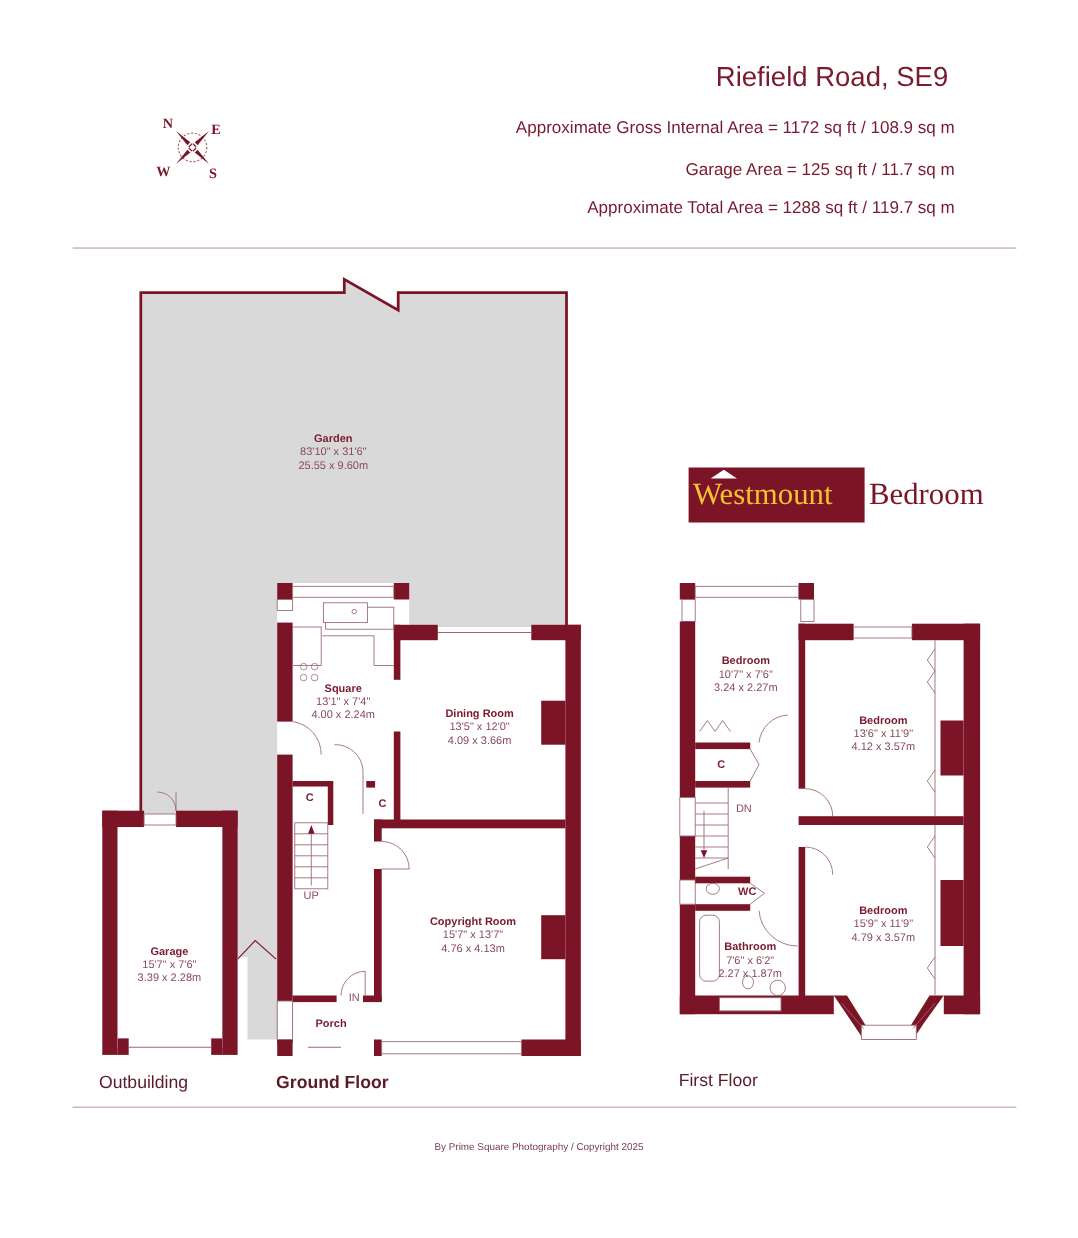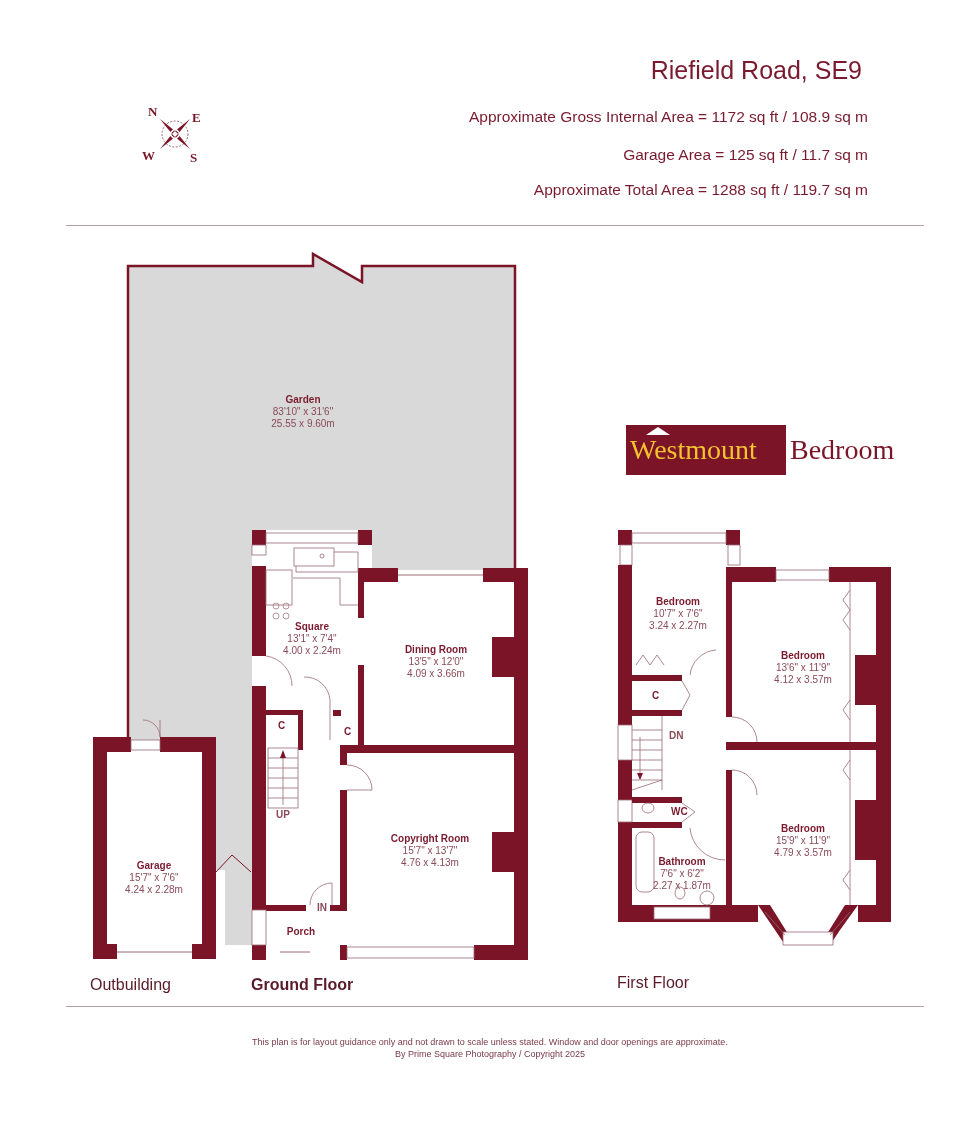--- a/index.html
+++ b/index.html
@@ -6,21 +6,21 @@
   body { width:980px; height:1125px; position:relative; overflow:hidden; font-family:"Liberation Sans", sans-serif; color:#7a1a2e; }
   .abs { position:absolute; }
   .title { right:118px; top:56px; font-size:25px; color:#7a1a2e; text-align:right; white-space:nowrap; }
   .area-line { right:112px; font-size:15.5px; color:#7a1a2e; text-align:right; white-space:nowrap; }
   .rule { left:66px; width:858px; height:1px; background:#b89ea4; }
   .floor-label { font-size:16px; color:#5a1a28; white-space:nowrap; }
   .room-label { text-align:center; font-size:10px; line-height:12px; color:#7a1a2e; white-space:nowrap; }
   .room-label .nm { font-weight:bold; color:#7a1a2e; }
   .room-label .dm { color:#8a4a58; }
   .small-label { font-size:10px; color:#7a1a2e; font-weight:bold; }
-  .tiny-label { font-size:10px; color:#8a4a58;font-weight:bold; }
+  .tiny-label { font-size:10px; color:#8a4a58; }
   .disclaimer { left:0; width:980px; top:1037px; text-align:center; font-size:9px; line-height:11.5px; color:#7a3a4a; }
   .logo { left:626px; top:425px; }
   .logo-box { display:inline-block; background:#7a1426; height:50px; width:160px; position:relative; vertical-align:middle; }
   .logo-box span { position:absolute; left:4px; top:9px; font-family:"Liberation Serif", serif; font-size:28px; color:#f2c230; white-space:nowrap; }
   .logo-roof { position:absolute; left:20px; top:2px; width:0; height:0; border-left:12px solid transparent; border-right:12px solid transparent; border-bottom:8px solid #ffffff; }
   .logo-text2 { display:inline-block; vertical-align:middle; font-family:"Liberation Serif", serif; font-size:28px; color:#7a1426; margin-left:4px; }
   svg { position:absolute; left:0; top:0; }
 </style>
 </head>
 <body>
@@ -235,21 +235,21 @@
   <div class="nm">Copyright Room</div>
   <div class="dm">15'7" x 13'7"</div>
   <div class="dm">4.76 x 4.13m</div>
 </div>
 <div class="abs room-label" style="left:276px;top:926px;width:50px;">
   <div class="nm">Porch</div>
 </div>
 <div class="abs room-label" style="left:114px;top:840px;width:80px;margin-top:20px;">
   <div class="nm">Garage</div>
   <div class="dm">15'7" x 7'6"</div>
-  <div class="dm">4.24 x 2.28m</div>
+  <div class="dm">3.39 x 2.28m</div>
 </div>
 
 <div class="abs small-label" style="left:278px;top:720px;">C</div>
 <div class="abs small-label" style="left:344px;top:726px;">C</div>
 <div class="abs tiny-label" style="left:276px;top:809px;">UP</div>
 <div class="abs tiny-label" style="left:317px;top:902px;">IN</div>
 
 <div class="abs room-label" style="left:638px;top:596px;width:80px;">
   <div class="nm">Bedroom</div>
   <div class="dm">10'7" x 7'6"</div>
@@ -279,15 +279,14 @@
     <div class="logo-roof"></div>
     <span>Westmount</span>
   </div><span class="logo-text2">Bedroom</span>
 </div>
 
 <div class="abs floor-label" style="left:90px;top:976px;">Outbuilding</div>
 <div class="abs floor-label" style="left:251px;top:976px;font-weight:bold;">Ground Floor</div>
 <div class="abs floor-label" style="left:617px;top:974px;">First Floor</div>
 
 <div class="abs disclaimer">
-  <div>This plan is for layout guidance only and not drawn to scale unless stated. Window and door openings are approximate.</div>
   <div>By Prime Square Photography / Copyright 2025</div>
 </div>
 
 </body></html>

